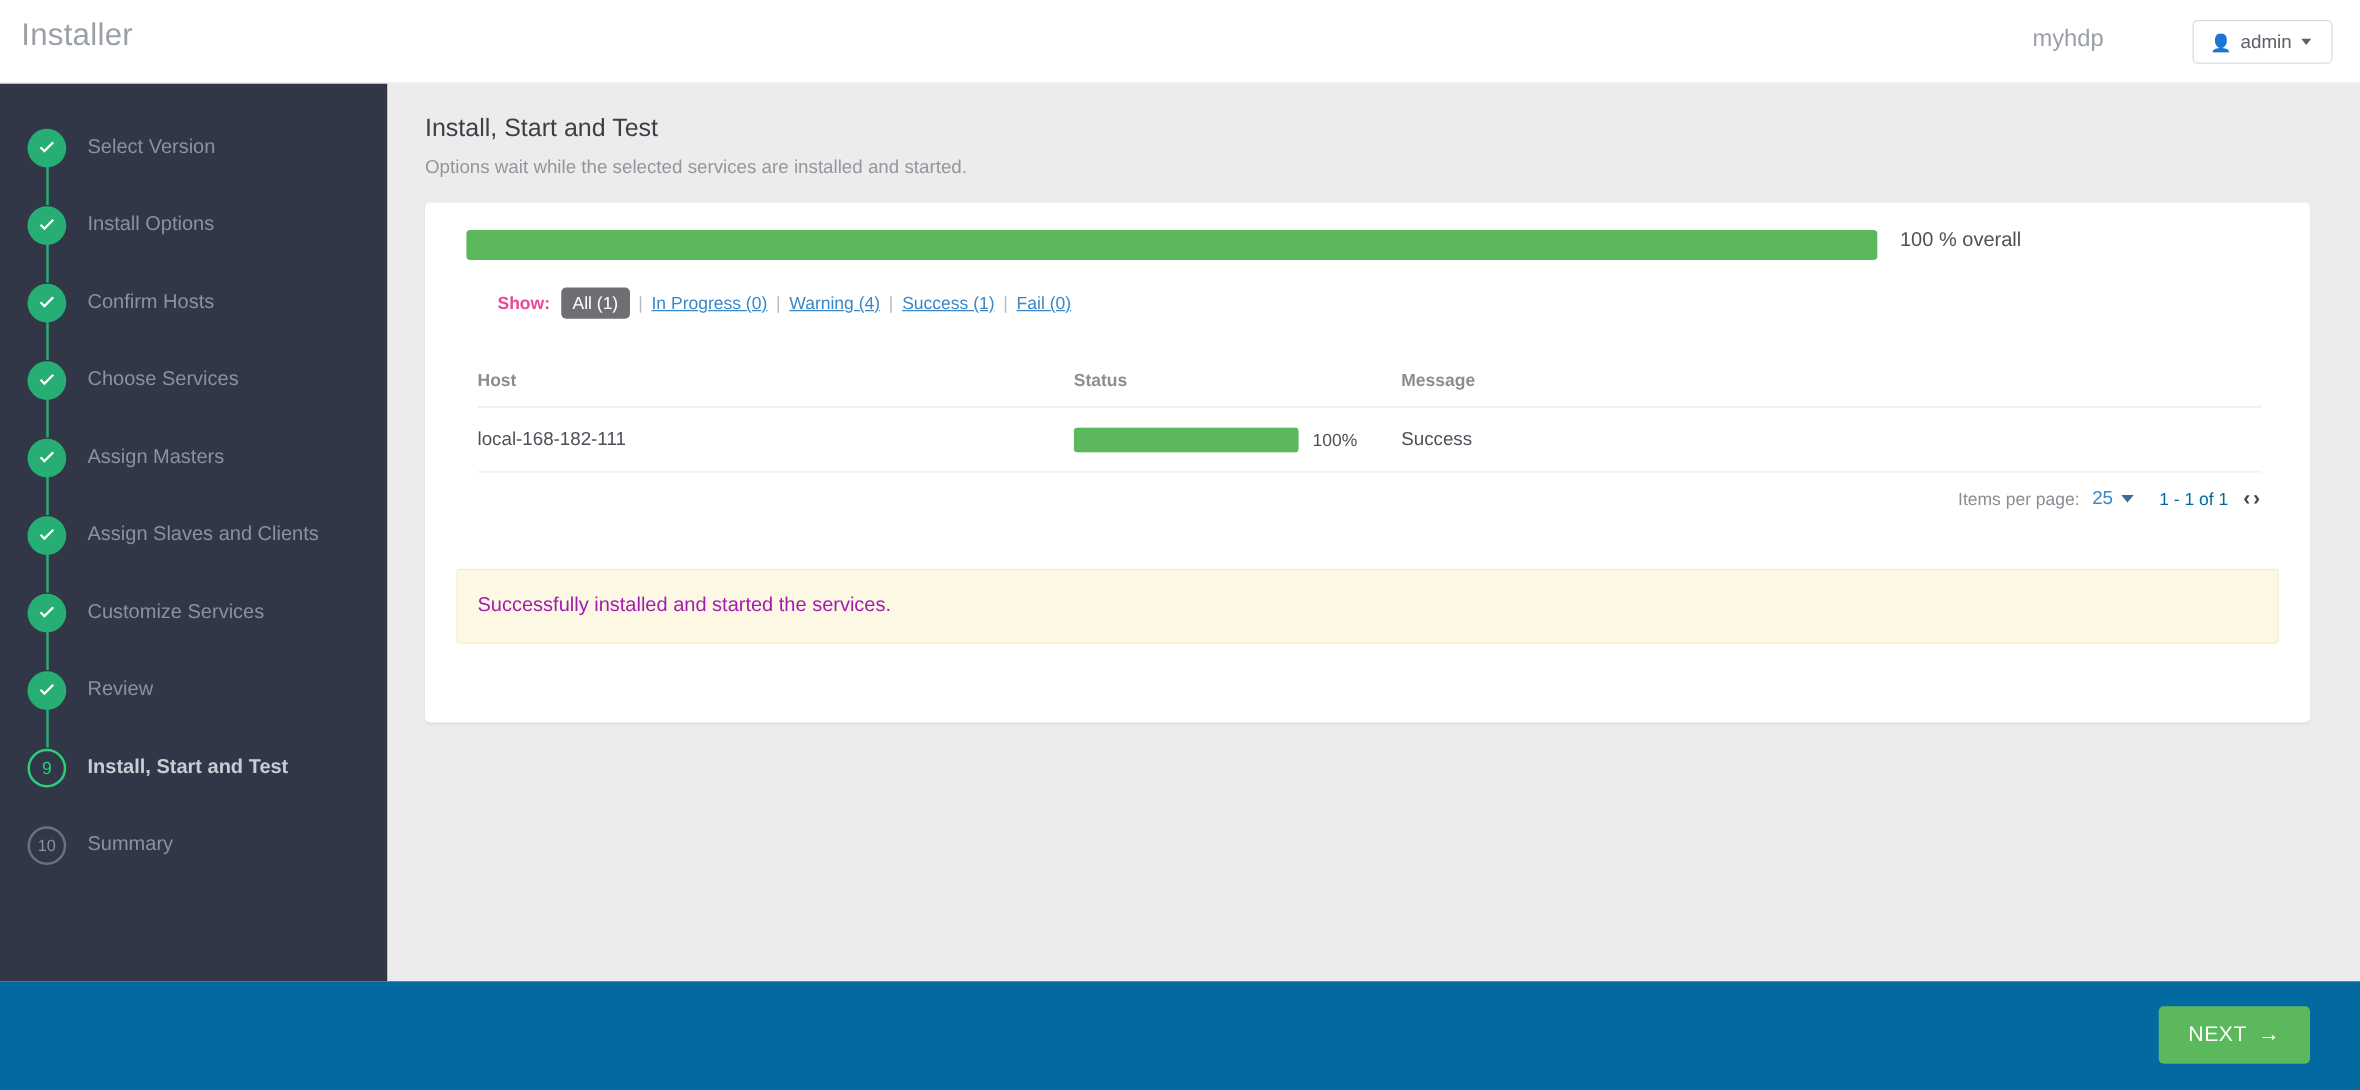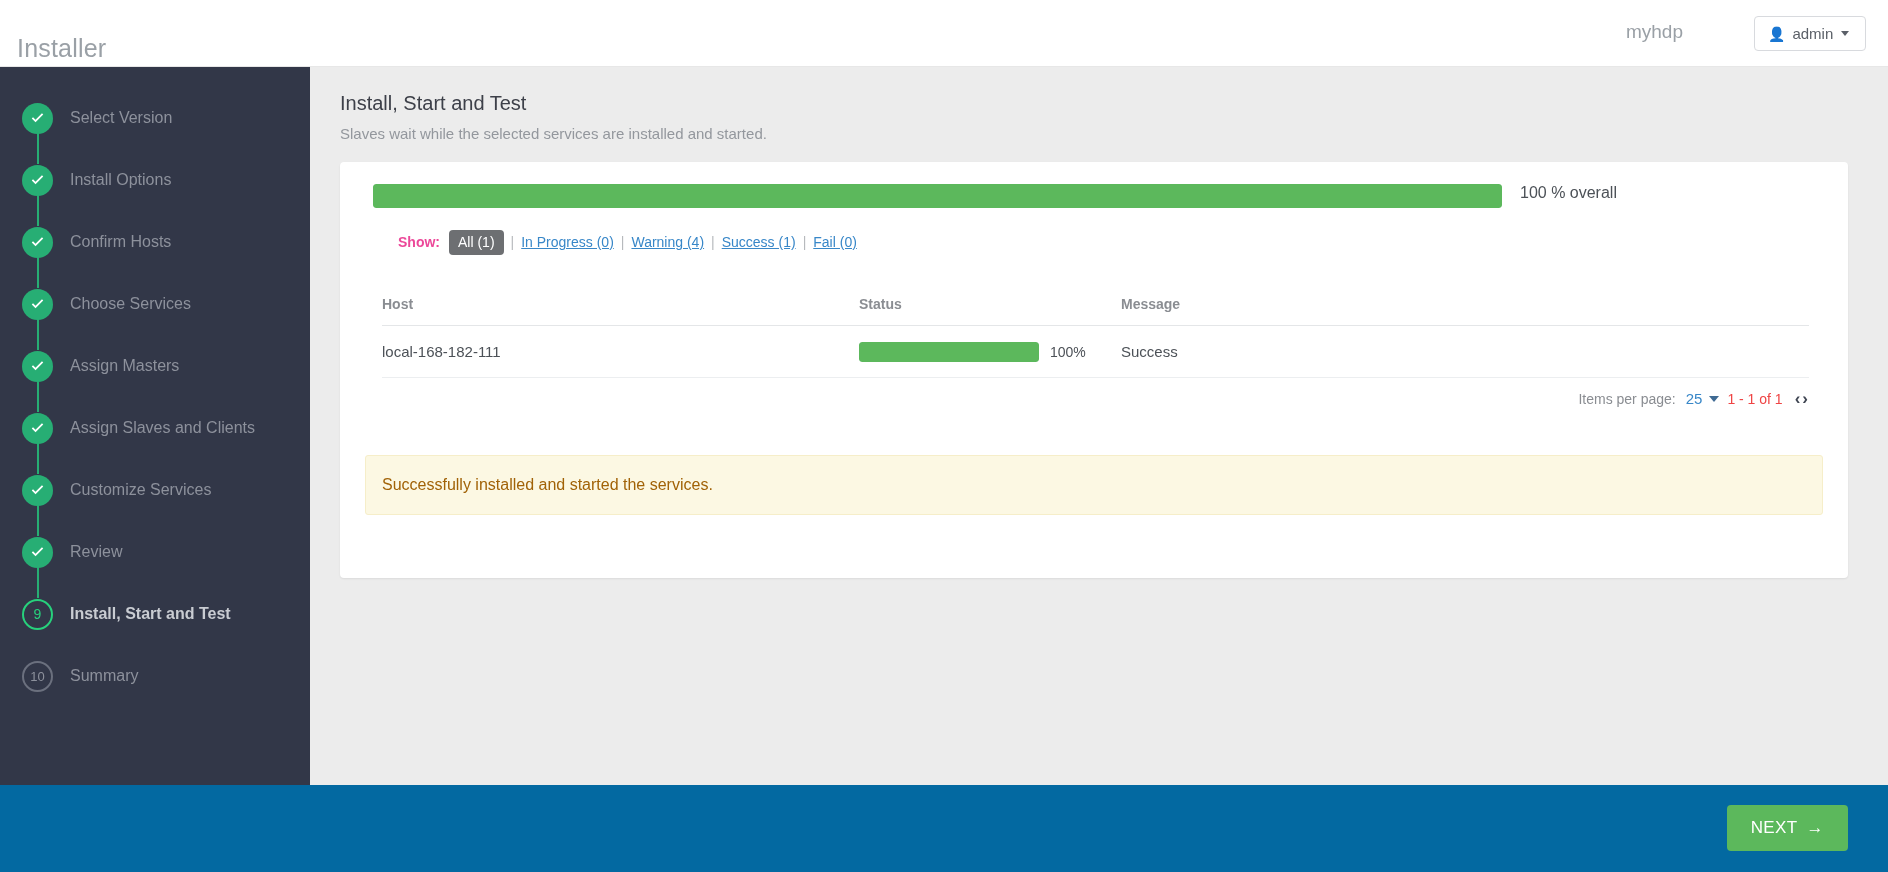--- a/index.html
+++ b/index.html
@@ -20,21 +20,20 @@
     background: #ffffff;
     border-bottom: 1px solid #e7e7e7;
   }
   .app-title {
     position: absolute;
     left: 17px; top: 14px;
     font-size: 25px;
     color: #9aa0a6;
     font-weight: 400;
     letter-spacing: .2px;
-    margin-top: 20px;
   }
   .cluster-name {
     position: absolute;
     right: 205px; top: 21px;
     font-size: 19px;
     color: #9aa0a6;
     font-weight: 400;
   }
   .user-menu {
     position: absolute;
@@ -253,21 +252,21 @@
   .paginator .ipp-label { margin-right: 10px; }
   .paginator .ipp-value { color: #3887c8; font-size: 15px; cursor: pointer; }
   .paginator .ipp-caret {
     margin-left: 7px;
     width: 0; height: 0;
     border-left: 5px solid transparent;
     border-right: 5px solid transparent;
     border-top: 6px solid #3f6a93;
     cursor: pointer;
   }
-  .paginator .range { margin-left: 8px; color: #ef4444; }
+  .paginator .range { margin-left: 20px; color: #0369a1; }
   .paginator .pager-btn {
     margin-left: 12px;
     font-size: 17px;
     color: #3f4552;
     font-weight: bold;
     cursor: pointer;
     line-height: 1;
   }
   .paginator .pager-btn.next { margin-left: 2px; }
 
@@ -276,21 +275,21 @@
     position: absolute;
     left: 25px; top: 293px;
     width: 1458px; height: 60px;
     background: #fcf8e3;
     border: 1px solid #f6eec9;
     border-radius: 3px;
     display: flex;
     align-items: center;
     padding-left: 16px;
     font-size: 16px;
-    color: #a16207;
+    color: #a21caf;
   }
 
   
   .footer {
     position: absolute;
     left: 0; top: 785px;
     width: 1888px; height: 87px;
     background: #0369a1;
   }
   .btn-next {
@@ -404,21 +403,21 @@
       </div>
       <div class="step todo">
         <div class="bullet">10</div>
         <div class="label">Summary</div>
       </div>
     </div>
 </div>
 
 <div class="main">
   <div class="page-title">Install, Start and Test</div>
-  <div class="page-subtitle">Slaves wait while the selected services are installed and started.</div>
+  <div class="page-subtitle">Options wait while the selected services are installed and started.</div>
 
   <div class="card">
 
     <div class="overall-row">
       <div class="overall-track">
         <div class="overall-fill" id="overall-fill" style="width: 100%;"></div>
       </div>
       <div class="overall-label">100 % overall</div>
     </div>
 

